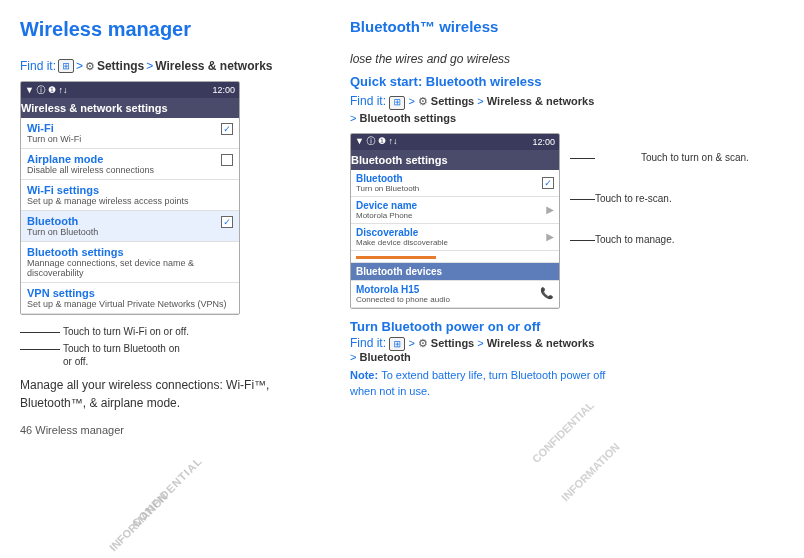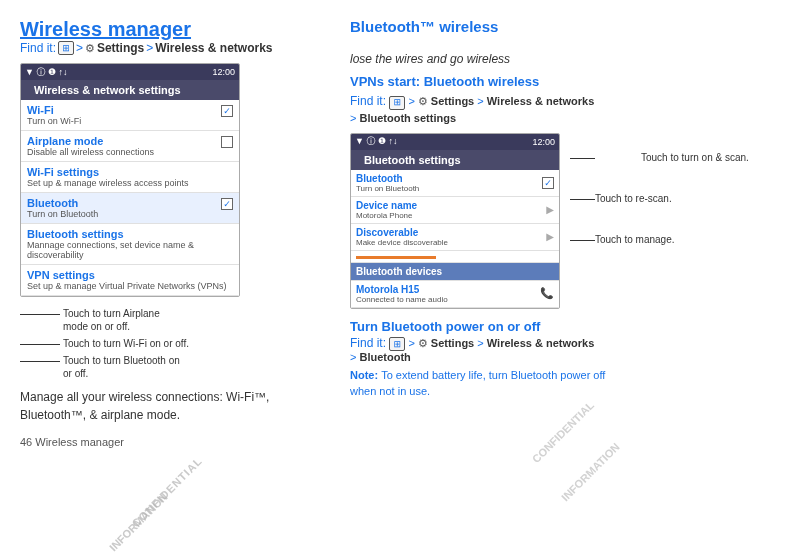--- a/index.html
+++ b/index.html
@@ -24,22 +24,21 @@
     
     .left-col {
       width: 300px;
       flex-shrink: 0;
     }
 
     .page-title {
       font-size: 20px;
       font-weight: bold;
       color: #1a73e8;
-      text-decoration: underline;
-      margin-bottom: 0;
+      margin-bottom: 18px;
     }
 
     .find-it-line {
       font-size: 12px;
       color: #1a73e8;
       margin-bottom: 8px;
       display: flex;
       align-items: center;
       flex-wrap: wrap;
       gap: 2px;
@@ -96,21 +95,21 @@
       justify-content: space-between;
       align-items: center;
       height: 16px;
     }
 
     .phone-header {
       background: #4a4a6a;
       color: #fff;
       font-size: 11px;
       font-weight: bold;
-      padding: 4px 13px;
+      padding: 4px 0;
     }
 
     .phone-list-item {
       border-bottom: 1px solid #e0e0e0;
       padding: 4px 6px;
       background: #fff;
     }
 
     .phone-list-item.highlighted {
       background: #e8f0fe;
@@ -405,24 +404,20 @@
           <div>
             <div class="phone-item-title">VPN settings</div>
             <div class="phone-item-subtitle">Set up &amp; manage Virtual Private Networks (VPNs)</div>
           </div>
         </div>
       </div>
     </div>
 
     <div style="position:relative; margin-left: 0;">
 
-      <div style="display:flex; align-items:flex-start; margin-bottom:4px;">
-        <div style="width:40px; height:1px; background:#333; margin-top:7px; flex-shrink:0;"></div>
-        <span class="annotation-text">Touch to turn Airplane<br>mode on or off.</span>
-      </div>
 
       <div style="display:flex; align-items:flex-start; margin-bottom:4px;">
         <div style="width:40px; height:1px; background:#333; margin-top:7px; flex-shrink:0;"></div>
         <span class="annotation-text">Touch to turn Wi-Fi on or off.</span>
       </div>
 
       <div style="display:flex; align-items:flex-start; margin-bottom:4px;">
         <div style="width:40px; height:1px; background:#333; margin-top:7px; flex-shrink:0;"></div>
         <span class="annotation-text">Touch to turn Bluetooth on<br>or off.</span>
       </div>
@@ -433,21 +428,21 @@
     </div>
 
     <div class="page-number">46     Wireless manager</div>
   </div>
 
   <div class="right-col">
 
     <div class="section-title">Bluetooth™ wireless</div>
     <div class="section-subtitle">lose the wires and go wireless</div>
 
-    <div class="subsection-title">VPNs start: Bluetooth wireless</div>
+    <div class="subsection-title">Quick start: Bluetooth wireless</div>
 
     <div class="right-find-it">
       <span class="find-it-label">Find it: </span>
       <span class="home-icon-inline">⊞</span>
       <span> &gt; </span>
       <span class="gear-icon-inline">⚙</span>
       <span class="bold-text"> Settings</span>
       <span> &gt; </span>
       <span class="bold-text">Wireless &amp; networks</span><br>
       <span> &gt; </span>
@@ -499,21 +494,21 @@
         </div>
 
         <div class="rphone-item blue-header">
           <div class="rphone-white-header">Bluetooth devices</div>
         </div>
 
         <div class="rphone-item">
           <div class="rphone-item-row">
             <div>
               <div class="rphone-item-title">Motorola H15</div>
-              <div class="rphone-item-subtitle">Connected to name audio</div>
+              <div class="rphone-item-subtitle">Connected to phone audio</div>
             </div>
             <span style="font-size:11px;">📞</span>
           </div>
         </div>
       </div>
 
       <div style="display:flex; flex-direction:column; padding-top:18px; gap:28px;">
         <div style="display:flex; align-items:flex-start;gap:46px;">
           <div style="width:25px; height:1px; background:#333; margin-top:7px; flex-shrink:0;"></div>
           <span class="r-annotation-text">Touch to turn on &amp; scan.</span>

